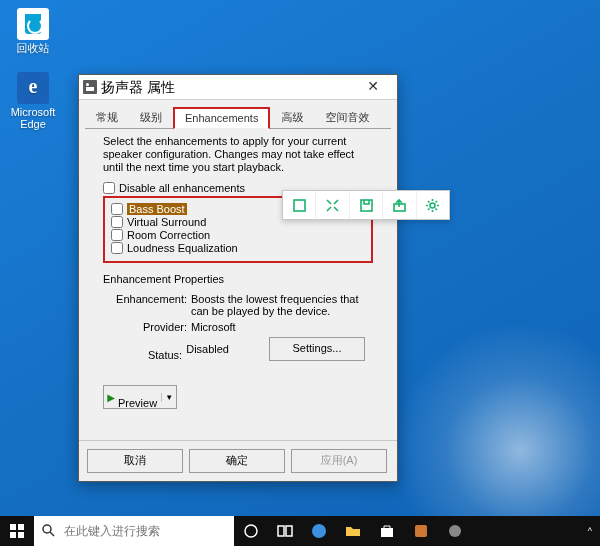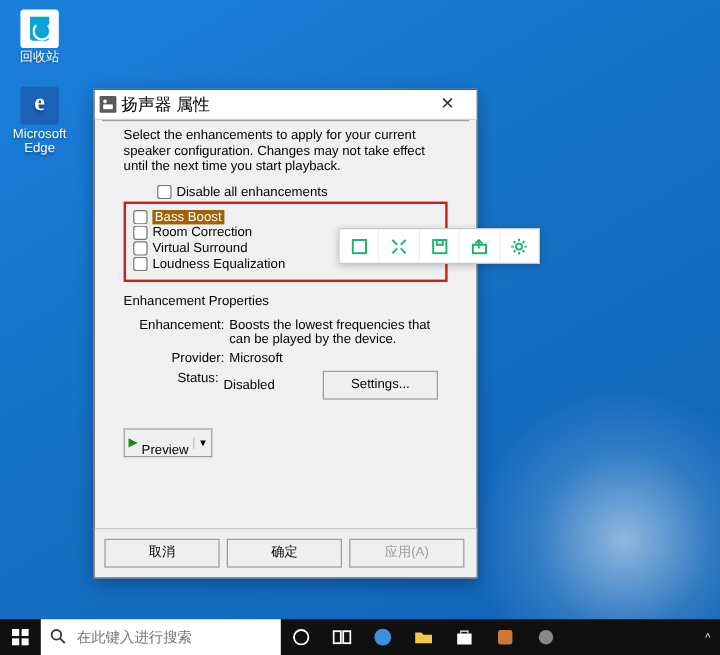--- a/index.html
+++ b/index.html
@@ -22,21 +22,21 @@
   .titlebar .tico:after{content:"";position:absolute;left:3px;top:7px;width:8px;height:4px;background:#fff;}
   .title{flex:1;font-size:14px;}
   .closebtn{width:36px;height:24px;text-align:center;font-size:14px;line-height:22px;color:#333;}
 
   .tabs{display:flex;padding:6px 6px 0;gap:0;font-size:11px;}
   .tab{padding:3px 10px 3px;border:1px solid transparent;border-bottom:none;color:#333;cursor:default;}
   .tab.active{border:2px solid #c92020;border-bottom:1px solid #f0f0f0;background:#fff;position:relative;top:1px;}
   .tabline{height:1px;background:#a0a0a0;margin:0 6px;}
   .page{padding:6px 24px 0;}
   .instr{font-size:11px;line-height:13px;color:#000;margin-bottom:8px;}
-  .chk{display:flex;align-items:center;gap:4px;font-size:11px;margin-bottom:2px;margin-left:28px;}
+  .chk{display:flex;align-items:center;gap:4px;font-size:11px;margin-bottom:2px;}
   .chk input{margin:0;width:12px;height:12px;}
   .listbox{border:2px solid #c92020;padding:4px 6px 6px;margin-top:2px;}
   .listbox .chk{margin:1px 0;}
   .sel{background:#a16207;color:#fff;padding:0 2px;text-align:right;}
   .groupTitle{font-size:11px;margin:10px 0 2px;}
   .props{padding:2px 8px;}
   .row{display:flex;font-size:11px;margin:4px 0;}
   .lbl{width:76px;text-align:right;margin-right:4px;}
   .val{flex:1;}
   .btn{min-width:74px;height:22px;border:1px solid #9a9a9a;background:#efefef;font-size:11px;padding:0 10px;line-height:20px;text-align:center;display:inline-block;cursor:default;}
@@ -83,60 +83,67 @@
     <span>Microsoft<br>Edge</span>
   </div>
 
   <div class="dlg">
     <div class="titlebar">
       <div class="tico"></div>
       <div class="title">扬声器 属性</div>
       <div class="closebtn">✕</div>
     </div>
 
+    <div class="tabs">
+      <div class="tab">常规</div>
+      <div class="tab">级别</div>
+      <div class="tab active">Enhancements</div>
+      <div class="tab">高级</div>
+      <div class="tab">空间音效</div>
+    </div>
     <div class="tabline"></div>
 
     <div class="page">
       <div class="instr">Select the enhancements to apply for your current speaker configuration. Changes may not take effect until the next time you start playback.</div>
 
       <label class="chk">
         <input type="checkbox" style="">
         <span>Disable all enhancements</span>
       </label>
 
       <div class="listbox">
         <label class="chk">
           <input type="checkbox" style="">
           <span class="sel">Bass Boost</span>
         </label>
         <label class="chk">
           <input type="checkbox" style="">
+          <span>Virtual Surround</span>
+        </label>
+        <label class="chk">
+          <input type="checkbox" style="">
           <span>Room Correction</span>
-        </label>
-        <label class="chk">
-          <input type="checkbox" style="">
-          <span>Virtual Surround</span>
         </label>
         <label class="chk">
           <input type="checkbox" style="">
           <span>Loudness Equalization</span>
         </label>
       </div>
 
       <div class="groupTitle">Enhancement Properties</div>
       <div class="props">
         <div class="row">
           <div class="lbl">Enhancement:</div>
           <div class="val">Boosts the lowest frequencies that can be played by the device.</div>
         </div>
         <div class="row" style="margin-top:2px;">
           <div class="lbl">Provider:</div>
           <div class="val">Microsoft</div>
         </div>
-        <div class="row" style="align-items:flex-start;">
+        <div class="row" style="align-items:flex-end;">
           <div class="lbl">Status:</div>
           <div class="val" style="display:flex;align-items:center;gap:40px;">
             <span>Disabled</span>
             <span class="btn">Settings...</span>
           </div>
         </div>
       </div>
 
       <div class="midbtns" style="justify-content:space-between;margin-top:18px;">
         <span class="preview">

